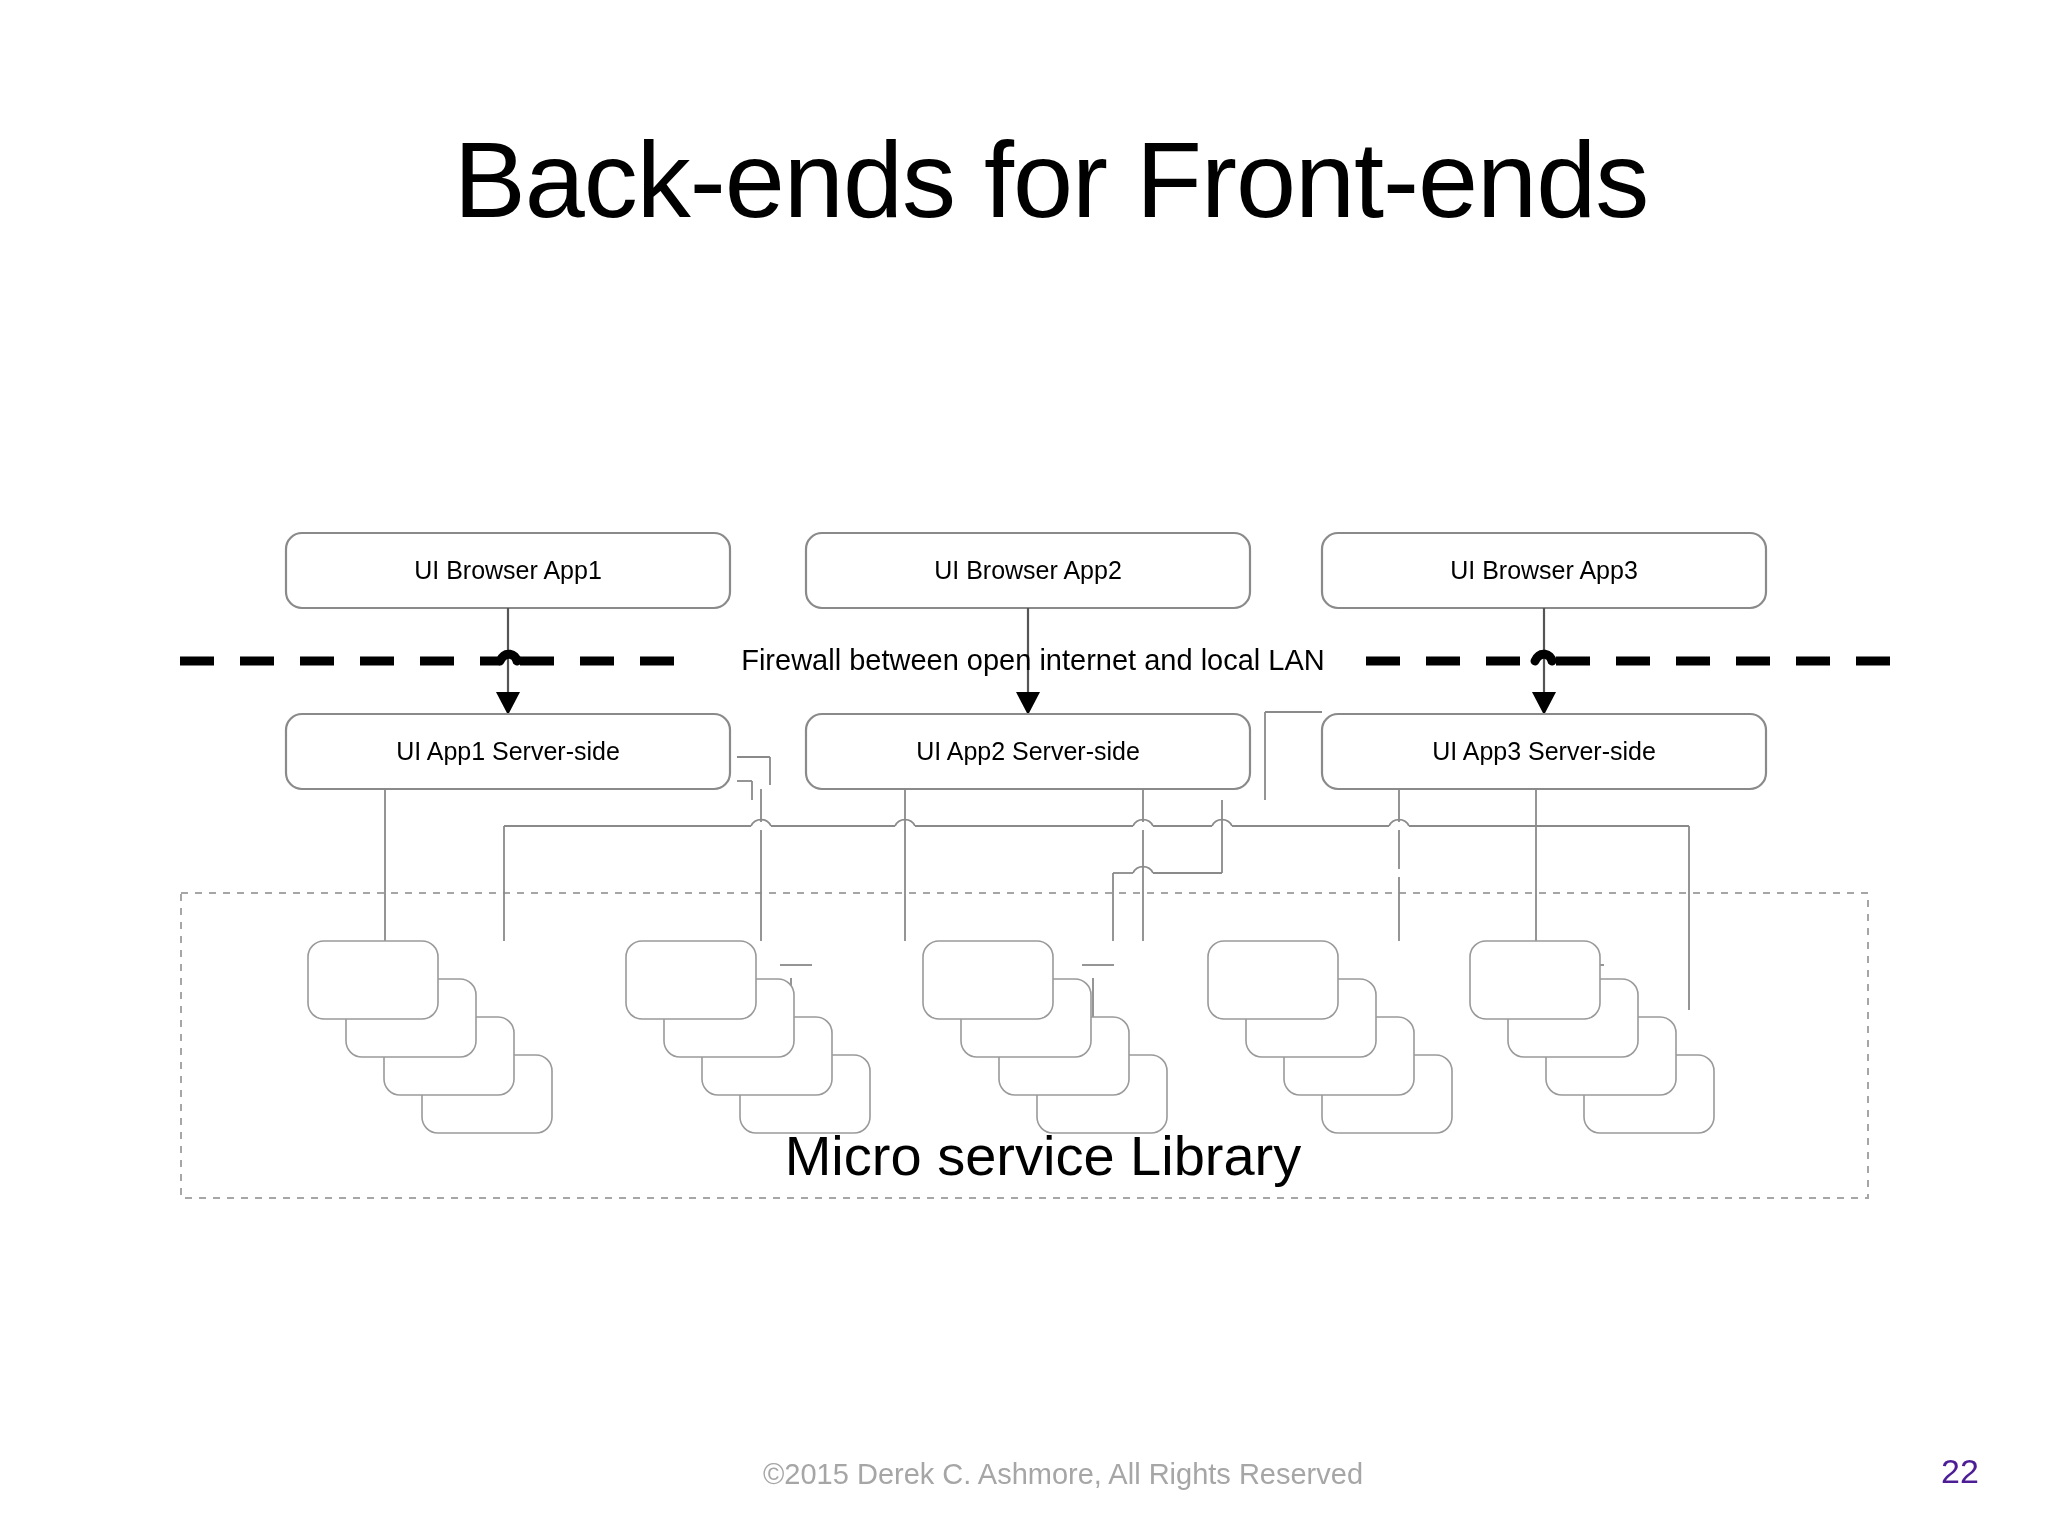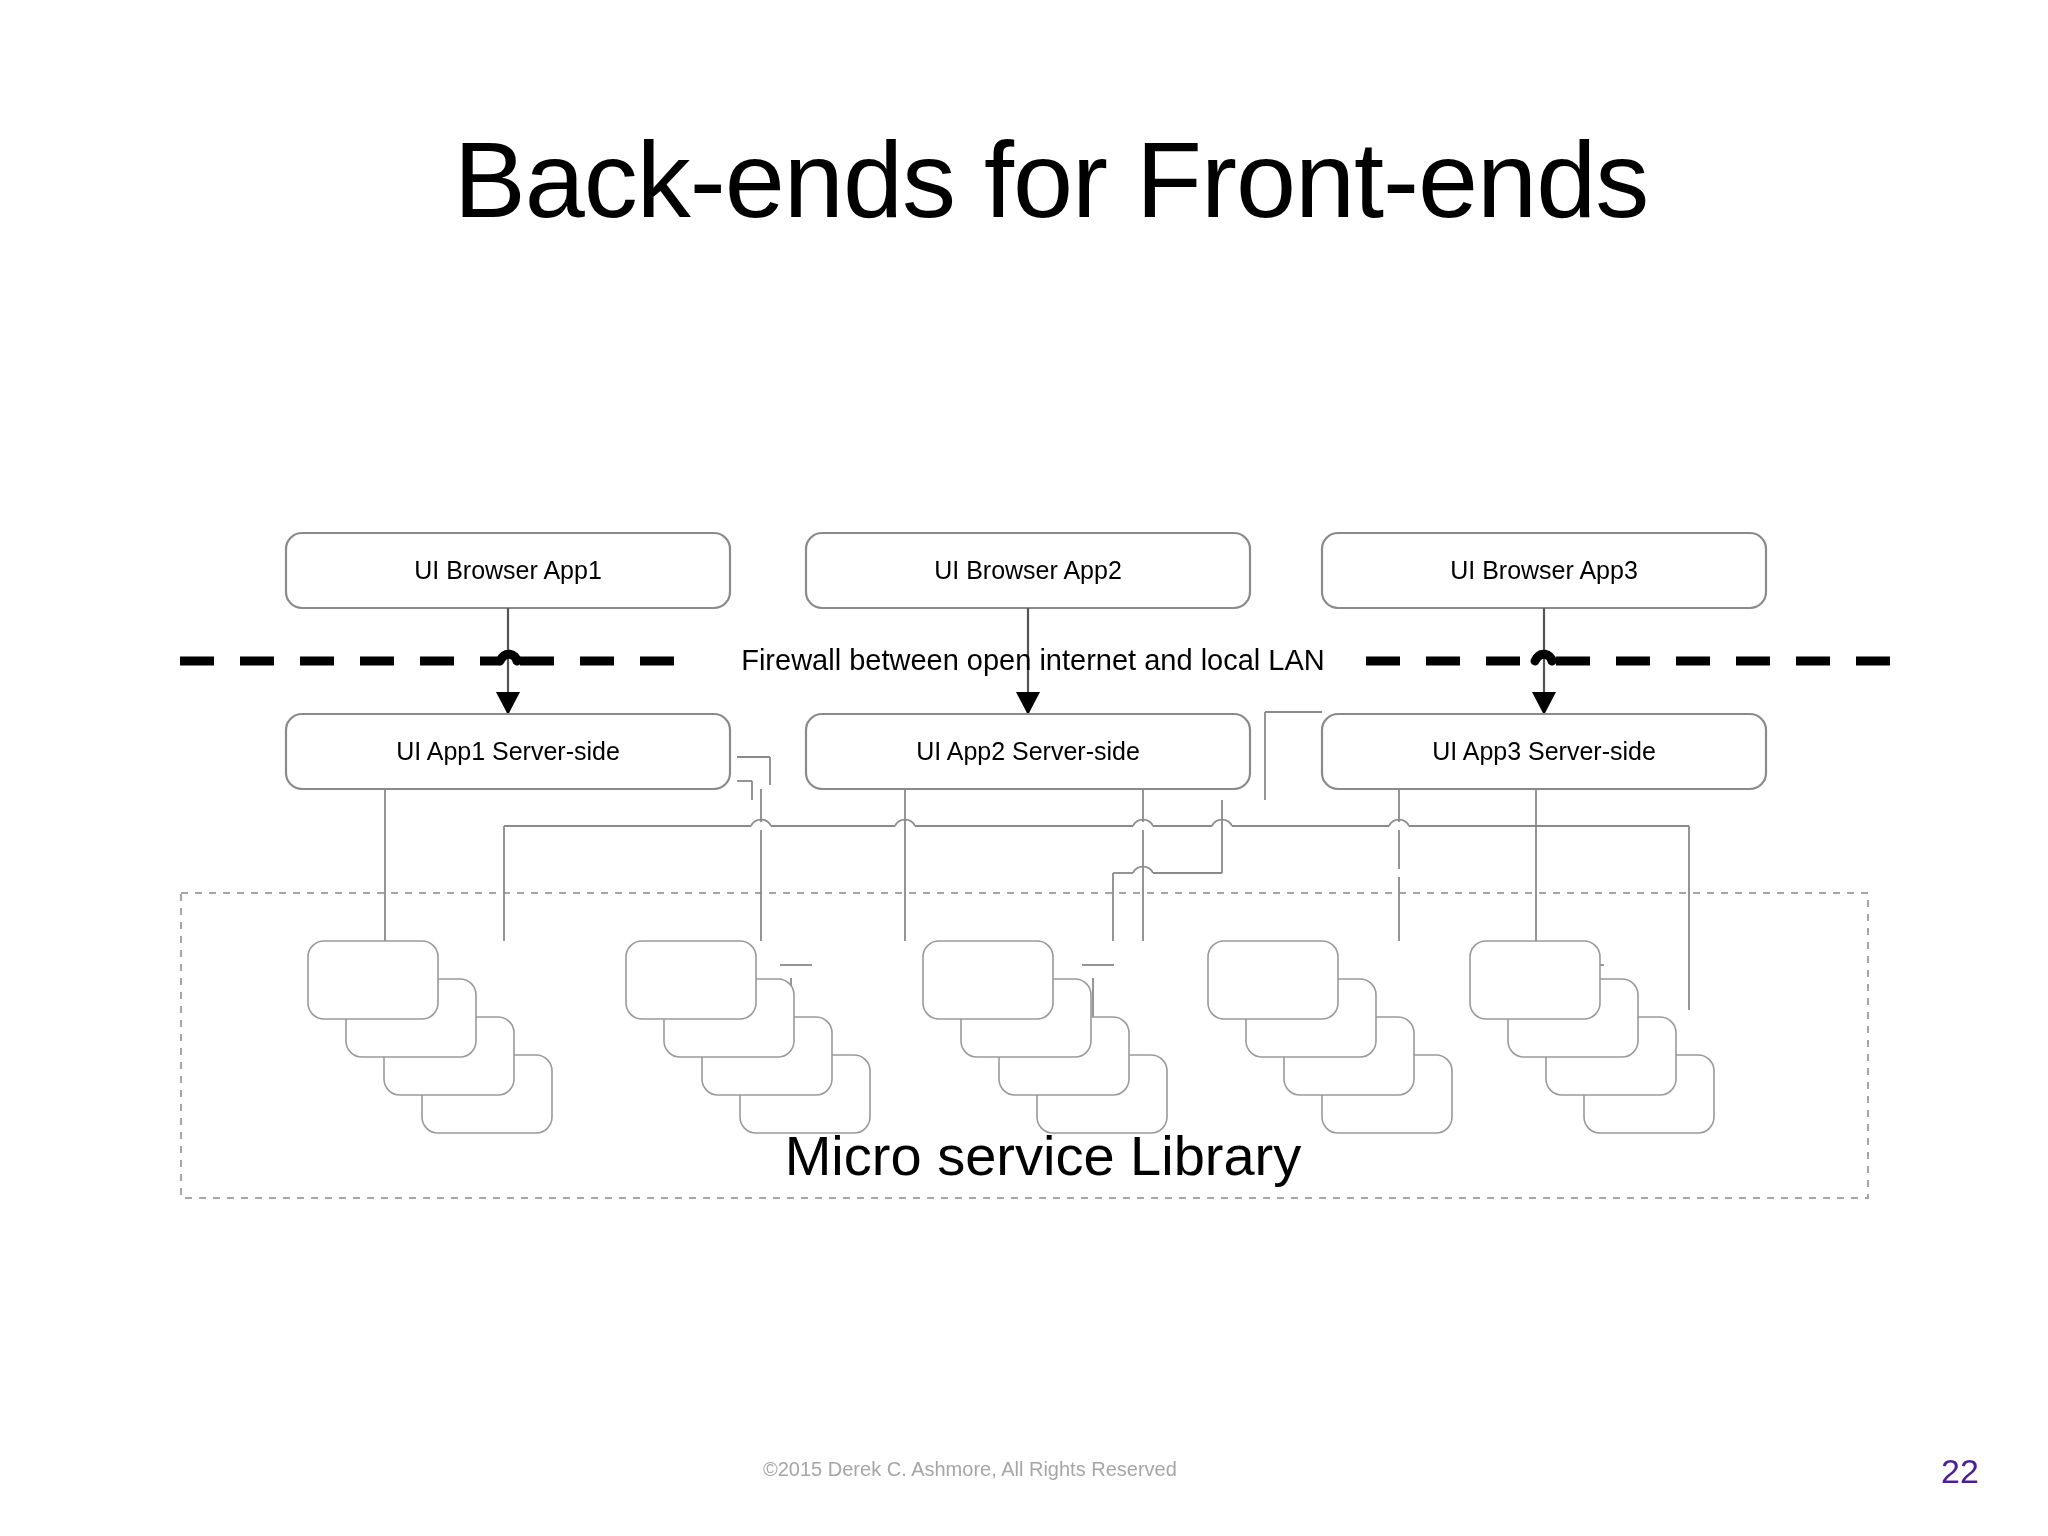--- a/index.html
+++ b/index.html
@@ -104,21 +104,21 @@
   .library-frame {
     fill: none;
     stroke: #a6a6a6;
     stroke-width: 2;
     stroke-dasharray: 7 7;
   }
   #footer-copy {
     position: absolute;
     left: 763px;
     top: 1458px;
-    font-size: 20px;
+    font-size: 29px;
     color: #a6a6a6;
     white-space: nowrap;
   }
   #footer-page {
     position: absolute;
     left: 1920px;
     top: 1452px;
     width: 80px;
     text-align: center;
     font-size: 34px;

